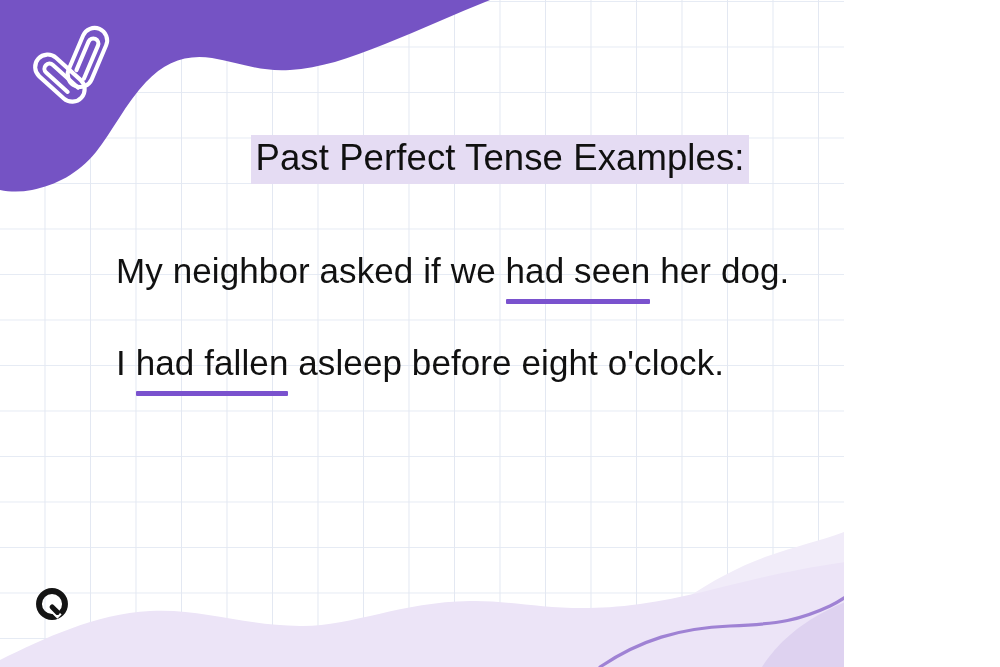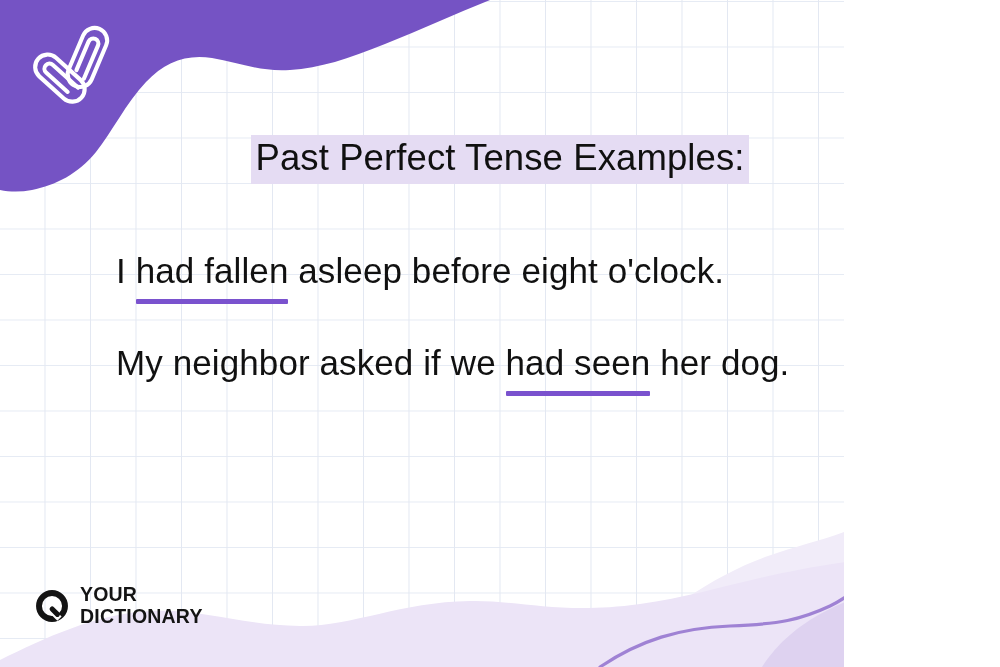--- a/index.html
+++ b/index.html
@@ -202,41 +202,37 @@
       <path d="M 7.4 44 L 7.4 15 A 5.1 5.1 0 0 1 17.6 15 L 17.6 49"></path>
     </g>
   </svg>
 
   <div class="title-wrap">
     <span class="title">Past Perfect Tense Examples:</span>
   </div>
 
   <div class="sentences">
 
+    <p class="sentence s2">
+      <span>My neighbor asked if we </span><span class="hl">had seen</span><span> her dog.</span>
+    </p>
+
     <p class="sentence s1">
       <span>I </span><span class="hl">had fallen</span><span> asleep before eight o'clock.</span>
-    </p>
-
-    <p class="sentence s2">
-      <span>My neighbor asked if we </span><span class="hl">had seen</span><span> her dog.</span>
     </p>
 
 
   </div>
 
   <div class="logo">
     <svg class="logo-mark" viewBox="0 0 40 40">
       <path d="M 20 3.2
                A 16.8 16.8 0 1 1 3.2 20
                A 16.8 16.8 0 0 1 20 3.2 Z
                M 20 9.4
                A 10.6 10.6 0 1 0 30.6 20
                A 10.6 10.6 0 0 0 20 9.4 Z" fill="#141414"></path>
       <rect x="19.5" y="20.5" width="15" height="6.3" fill="#ffffff" transform="rotate(45 19.5 20.5)"></rect>
       <rect x="20.2" y="19.4" width="13.2" height="5.4" rx="2.6" fill="#141414" transform="rotate(45 20.2 19.4)"></rect>
     </svg>
-    <div class="logo-text">
-      <span class="logo-line1">YOUR</span>
-      <span class="logo-line2">DICTIONARY</span>
-    </div>
   </div>
 
 </div>
 
 </body></html>

